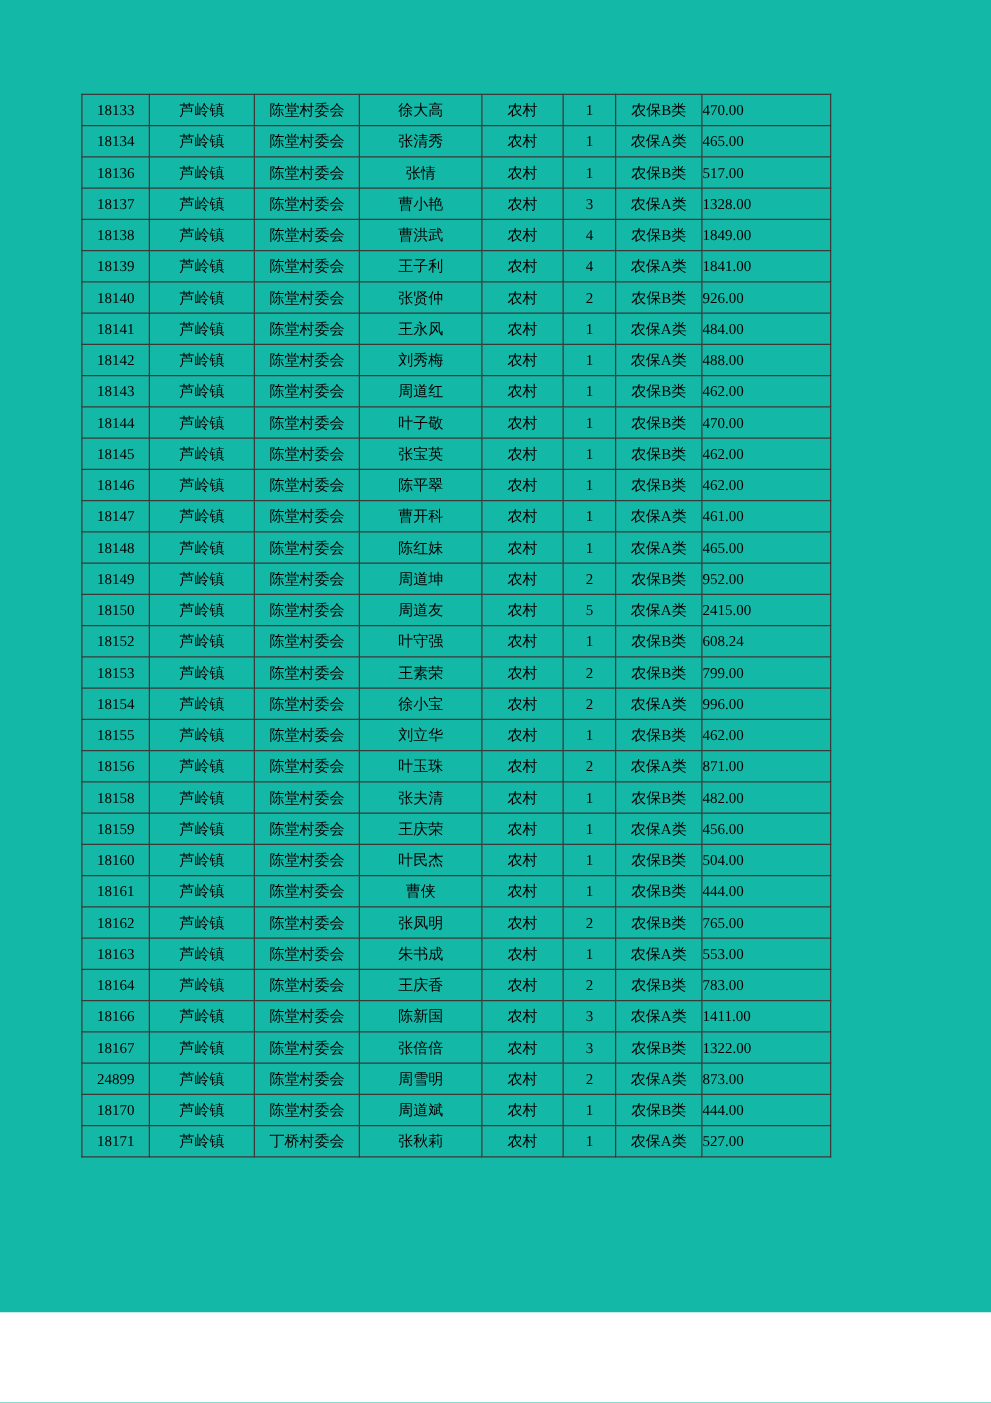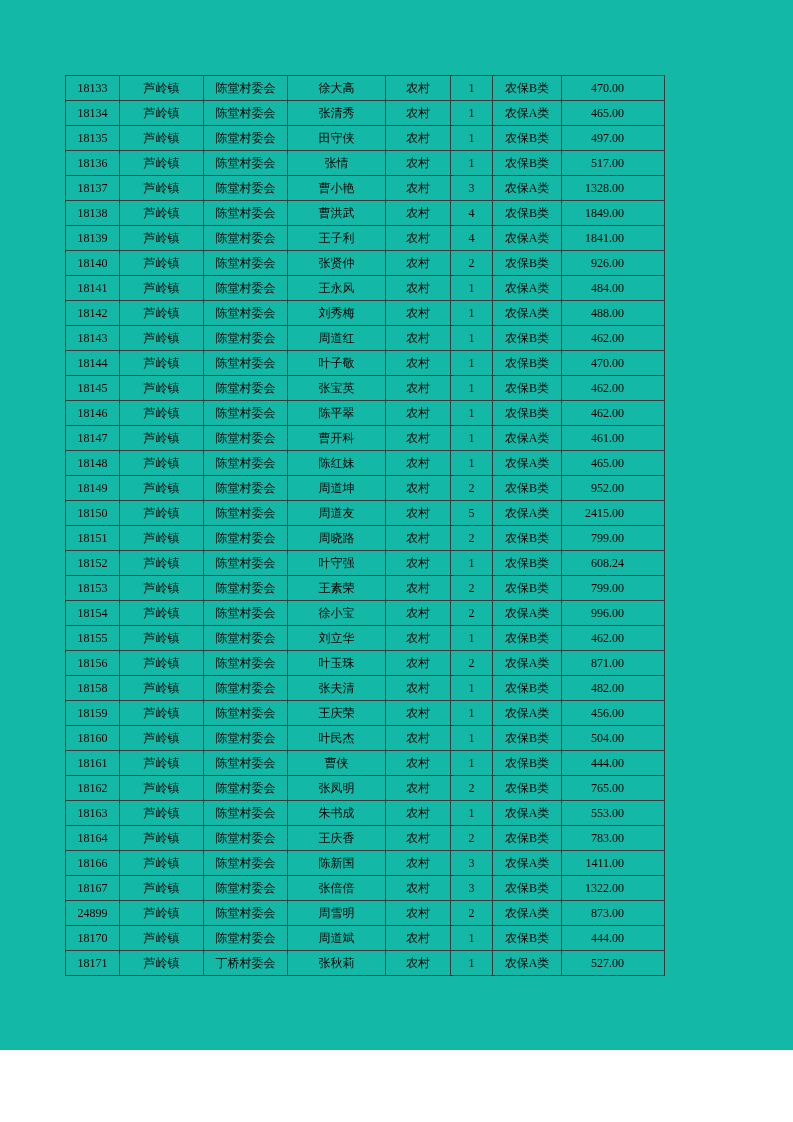--- a/index.html
+++ b/index.html
@@ -28,21 +28,21 @@
   table.data-table td {
     border: 1px solid #3a3a3a;
     height: 24px;
     text-align: center;
     vertical-align: middle;
     padding: 0;
     white-space: nowrap;
     overflow: hidden;
   }
   table.data-table td.col-7 {
-    text-align: right;
+    text-align: left;
     padding-right: 40px;
   }
   col.c0 { width: 54px; }
   col.c1 { width: 84px; }
   col.c2 { width: 84px; }
   col.c3 { width: 98px; }
   col.c4 { width: 65px; }
   col.c5 { width: 42px; }
   col.c6 { width: 69px; }
   col.c7 { width: 103px; }
@@ -77,30 +77,20 @@
           <td class="col-0">18134</td>
           <td class="col-1">芦岭镇</td>
           <td class="col-2">陈堂村委会</td>
           <td class="col-3">张清秀</td>
           <td class="col-4">农村</td>
           <td class="col-5">1</td>
           <td class="col-6">农保A类</td>
           <td class="col-7">465.00</td>
         </tr>
         <tr>
-          <td class="col-0">18135</td>
-          <td class="col-1">芦岭镇</td>
-          <td class="col-2">陈堂村委会</td>
-          <td class="col-3">田守侠</td>
-          <td class="col-4">农村</td>
-          <td class="col-5">1</td>
-          <td class="col-6">农保B类</td>
-          <td class="col-7">497.00</td>
-        </tr>
-        <tr>
           <td class="col-0">18136</td>
           <td class="col-1">芦岭镇</td>
           <td class="col-2">陈堂村委会</td>
           <td class="col-3">张情</td>
           <td class="col-4">农村</td>
           <td class="col-5">1</td>
           <td class="col-6">农保B类</td>
           <td class="col-7">517.00</td>
         </tr>
         <tr>
@@ -235,30 +225,20 @@
         </tr>
         <tr>
           <td class="col-0">18150</td>
           <td class="col-1">芦岭镇</td>
           <td class="col-2">陈堂村委会</td>
           <td class="col-3">周道友</td>
           <td class="col-4">农村</td>
           <td class="col-5">5</td>
           <td class="col-6">农保A类</td>
           <td class="col-7">2415.00</td>
-        </tr>
-        <tr>
-          <td class="col-0">18151</td>
-          <td class="col-1">芦岭镇</td>
-          <td class="col-2">陈堂村委会</td>
-          <td class="col-3">周晓路</td>
-          <td class="col-4">农村</td>
-          <td class="col-5">2</td>
-          <td class="col-6">农保B类</td>
-          <td class="col-7">799.00</td>
         </tr>
         <tr>
           <td class="col-0">18152</td>
           <td class="col-1">芦岭镇</td>
           <td class="col-2">陈堂村委会</td>
           <td class="col-3">叶守强</td>
           <td class="col-4">农村</td>
           <td class="col-5">1</td>
           <td class="col-6">农保B类</td>
           <td class="col-7">608.24</td>

